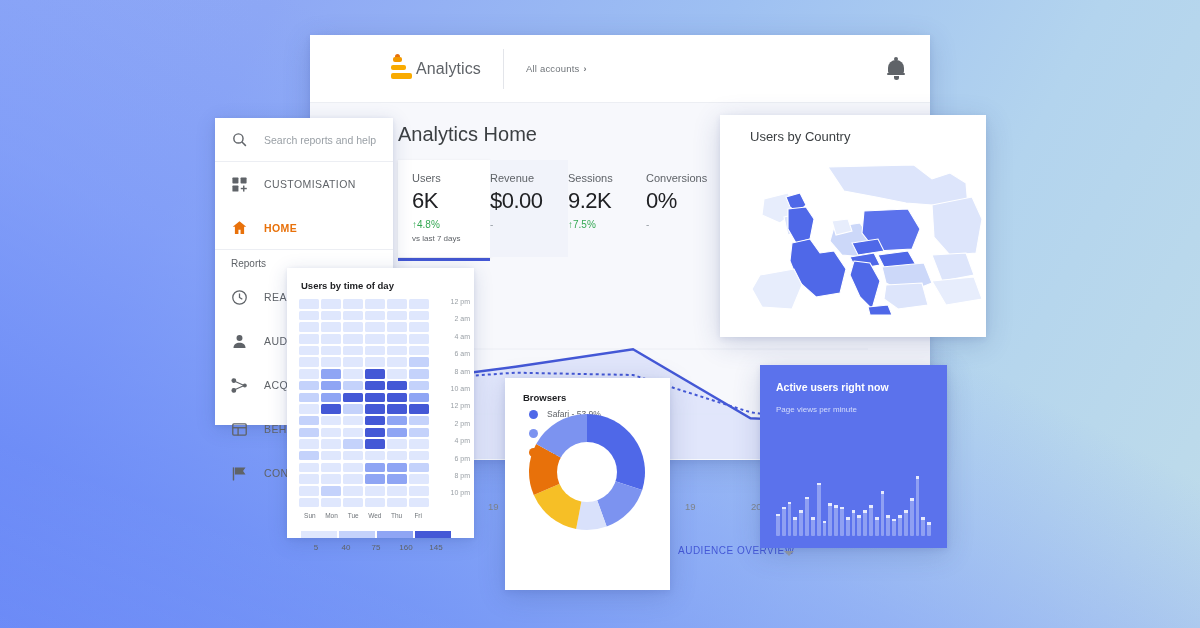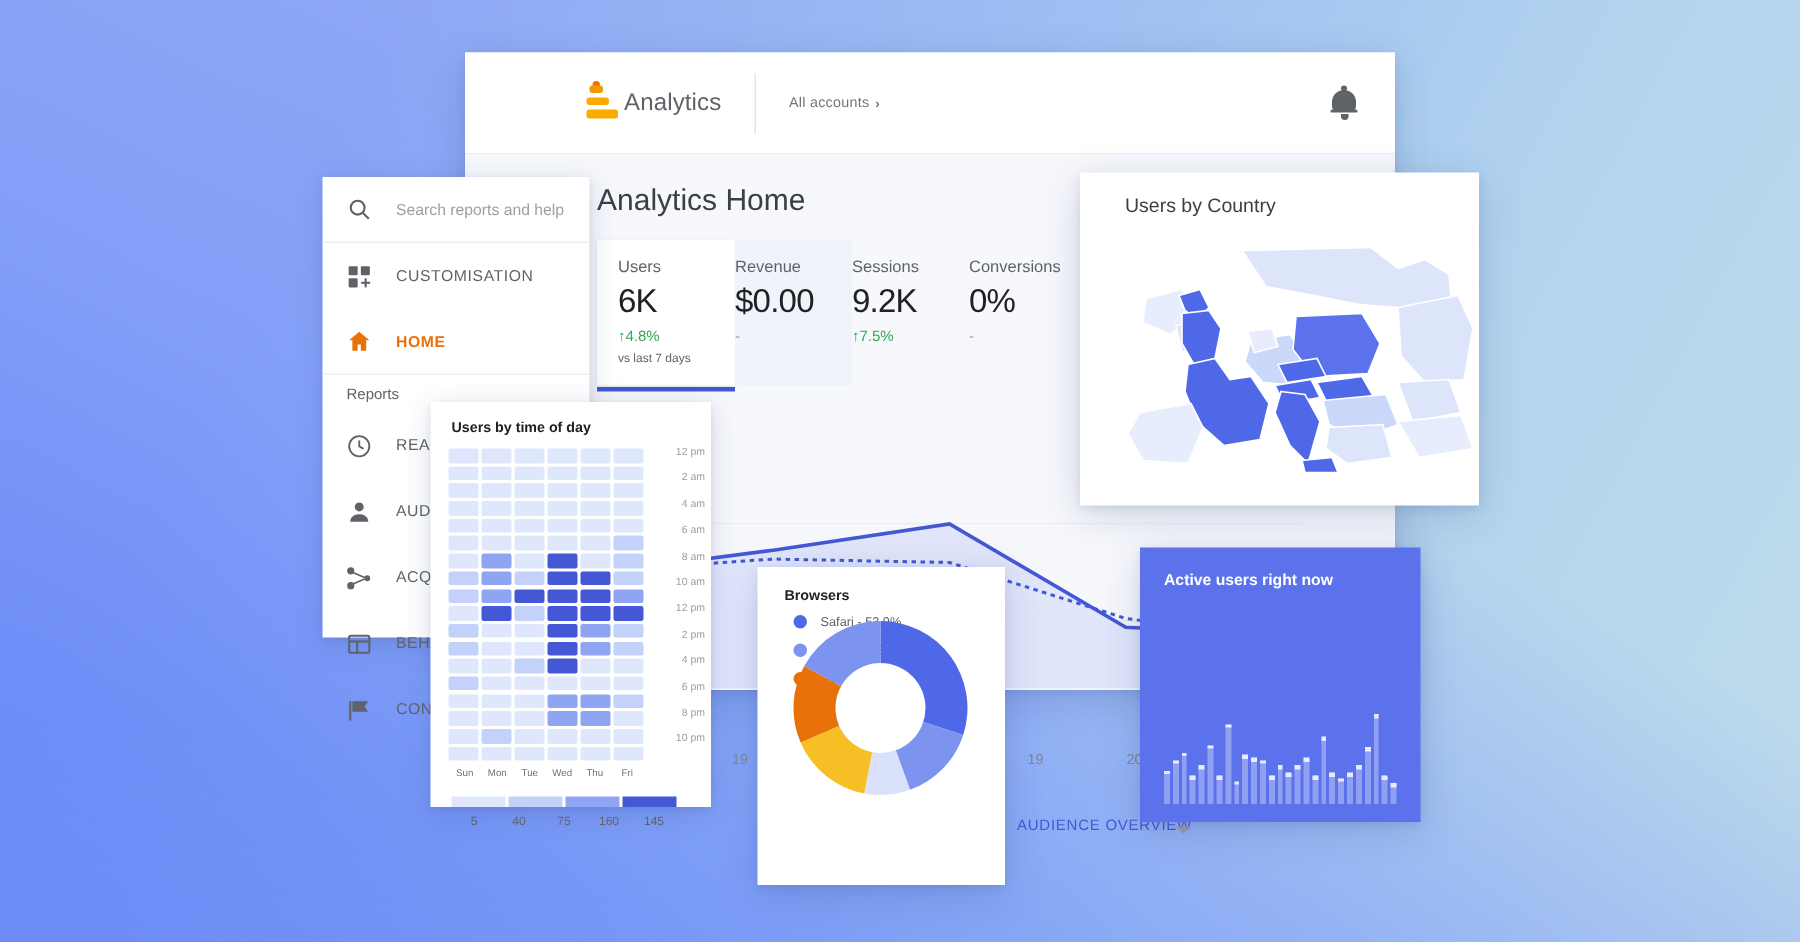--- a/index.html
+++ b/index.html
@@ -533,20 +533,21 @@
     </div>
     <div class="bw-li">
       <span class="bw-dot" style="background:#e8710a"></span>
       <span class="bw-txt">Opera - 31.5%</span>
     </div>
   </div>
 </div>
 
 <div class="card shadow-lg" id="active">
   <div class="au-title">Active users right now</div>
+  <div class="au-sub">Page views per minute</div>
   <div class="au-bars" id="auBars">
       <div class="au-bar" style="height: 37.1429%;">
         <i></i>
       </div>
       <div class="au-bar" style="height: 48.5714%;">
         <i></i>
       </div>
       <div class="au-bar" style="height: 57.1429%;">
         <i></i>
       </div>

